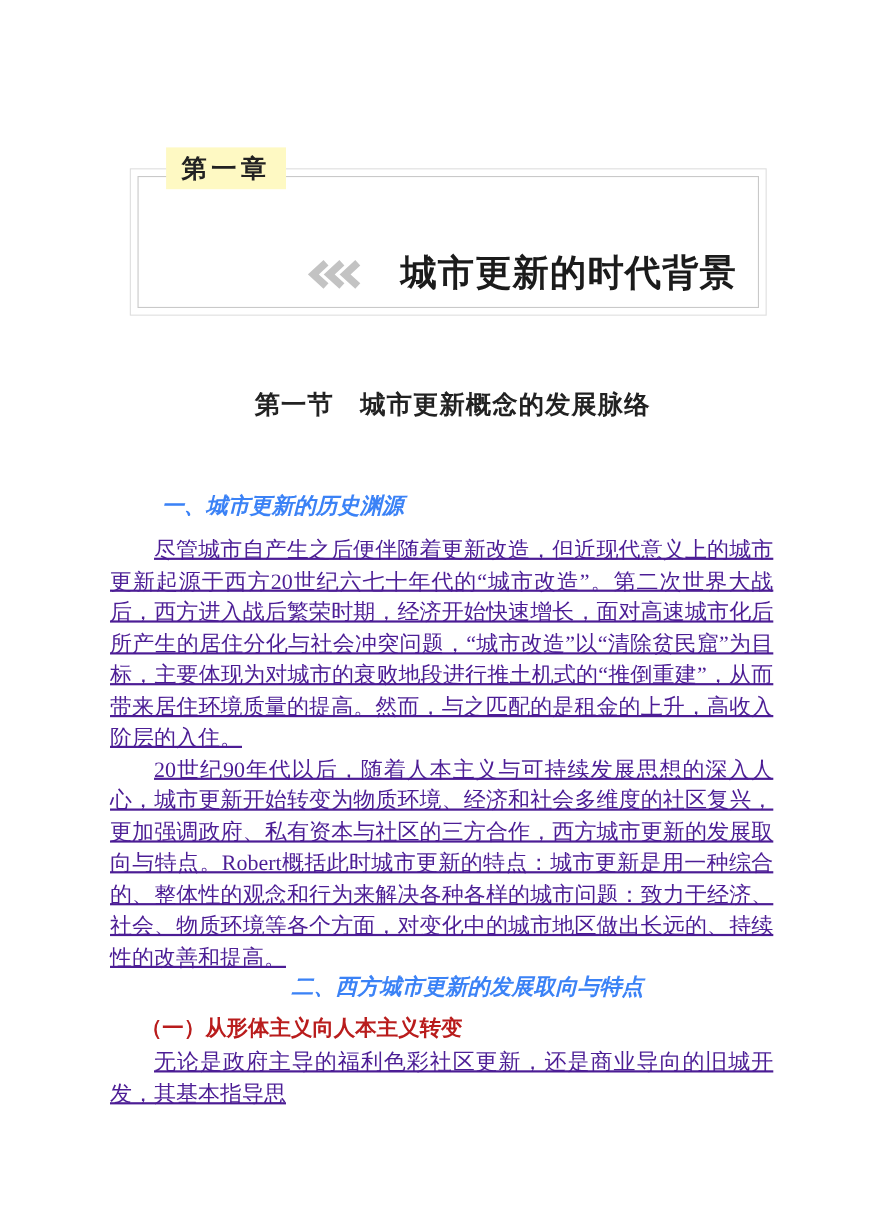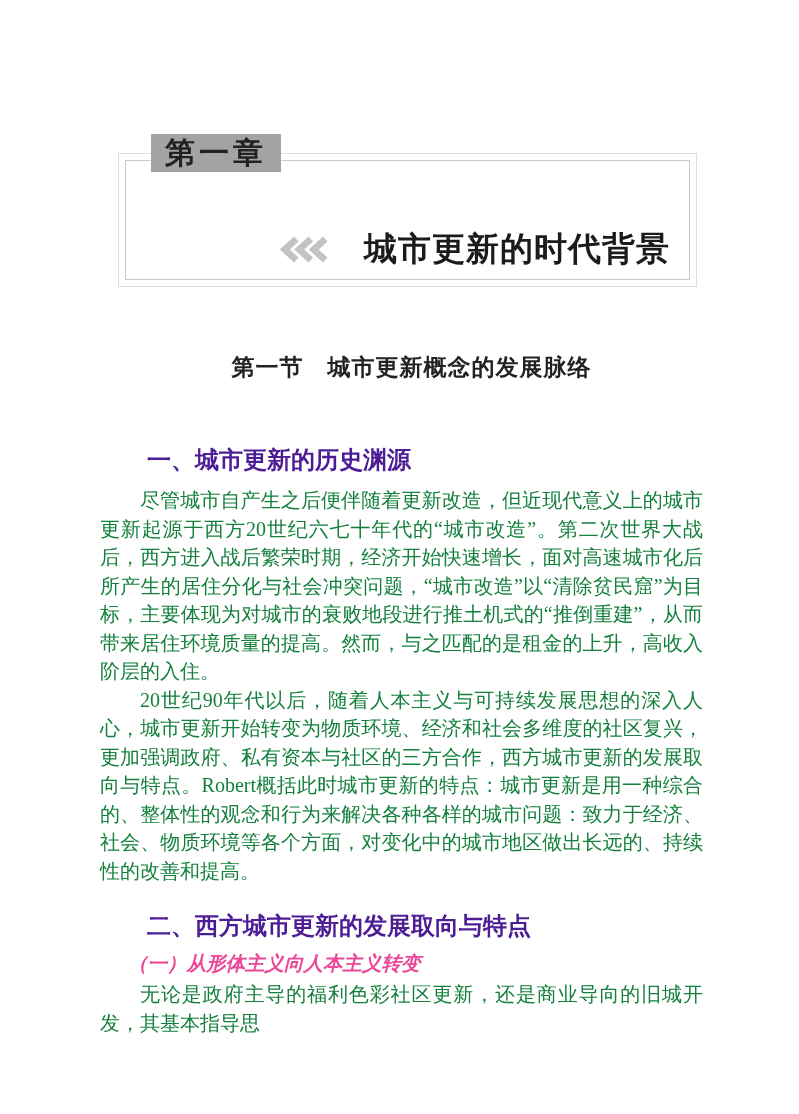--- a/index.html
+++ b/index.html
@@ -25,25 +25,25 @@
   .chapter-box-inner {
     position: absolute;
     top: 6px; left: 6px; right: 6px; bottom: 6px;
     border: 1px solid #c9c9c9;
   }
   .chapter-label {
     position: absolute;
     top: -20px;
     left: 32px;
     z-index: 2;
-    background: #a3a3a3;
+    background: #fef9c3;
     padding: 0 14px;
     font-family: "Liberation Sans", sans-serif;
     font-weight: 600;
-    font-size: 30px;
+    font-size: 23px;
     line-height: 38px;
     letter-spacing: 4px;
     color: #222222;
   }
   .chapter-title-row {
     position: absolute;
     right: 26px;
     bottom: 18px;
     display: flex;
     align-items: center;
@@ -73,46 +73,47 @@
     padding-left: 24px;
   }
 
   
   .content {
     margin: 0 96px 0 100px;
   }
   .heading-num {
     font-family: "Liberation Sans", sans-serif;
     font-weight: 700;
-    font-size: 24px;
+    font-size: 20px;
     line-height: 26px;
-    color: #4c1d95;
+    color: #3b82f6;
     padding-left: 47px;
+    font-style: italic;
   }
   .heading-one { margin-top: 66px; }
-  .heading-two { margin-top: 28px; }
+  .heading-two { margin-top: 0; text-align: center; }
   .para {
     font-size: 20px;
     line-height: 28.5px;
     text-align: justify;
     text-justify: inter-character;
     text-indent: 2em;
-    color: #15803d;
+    color: #4c1d95;
     margin-top: 0;
+    text-decoration: underline;
   }
   .para-first { margin-top: 13px; }
   .subheading {
     margin-top: 11px;
     padding-left: 28px;
     font-family: "Liberation Serif", serif;
-    font-style: italic;
     font-weight: 700;
     font-size: 19.5px;
     line-height: 27px;
-    color: #ec4899;
+    color: #b91c1c;
   }
   .para-last {
     margin-top: 3px;
   }
 </style>
 </head>
 <body>
 
 <div class="page">
 

